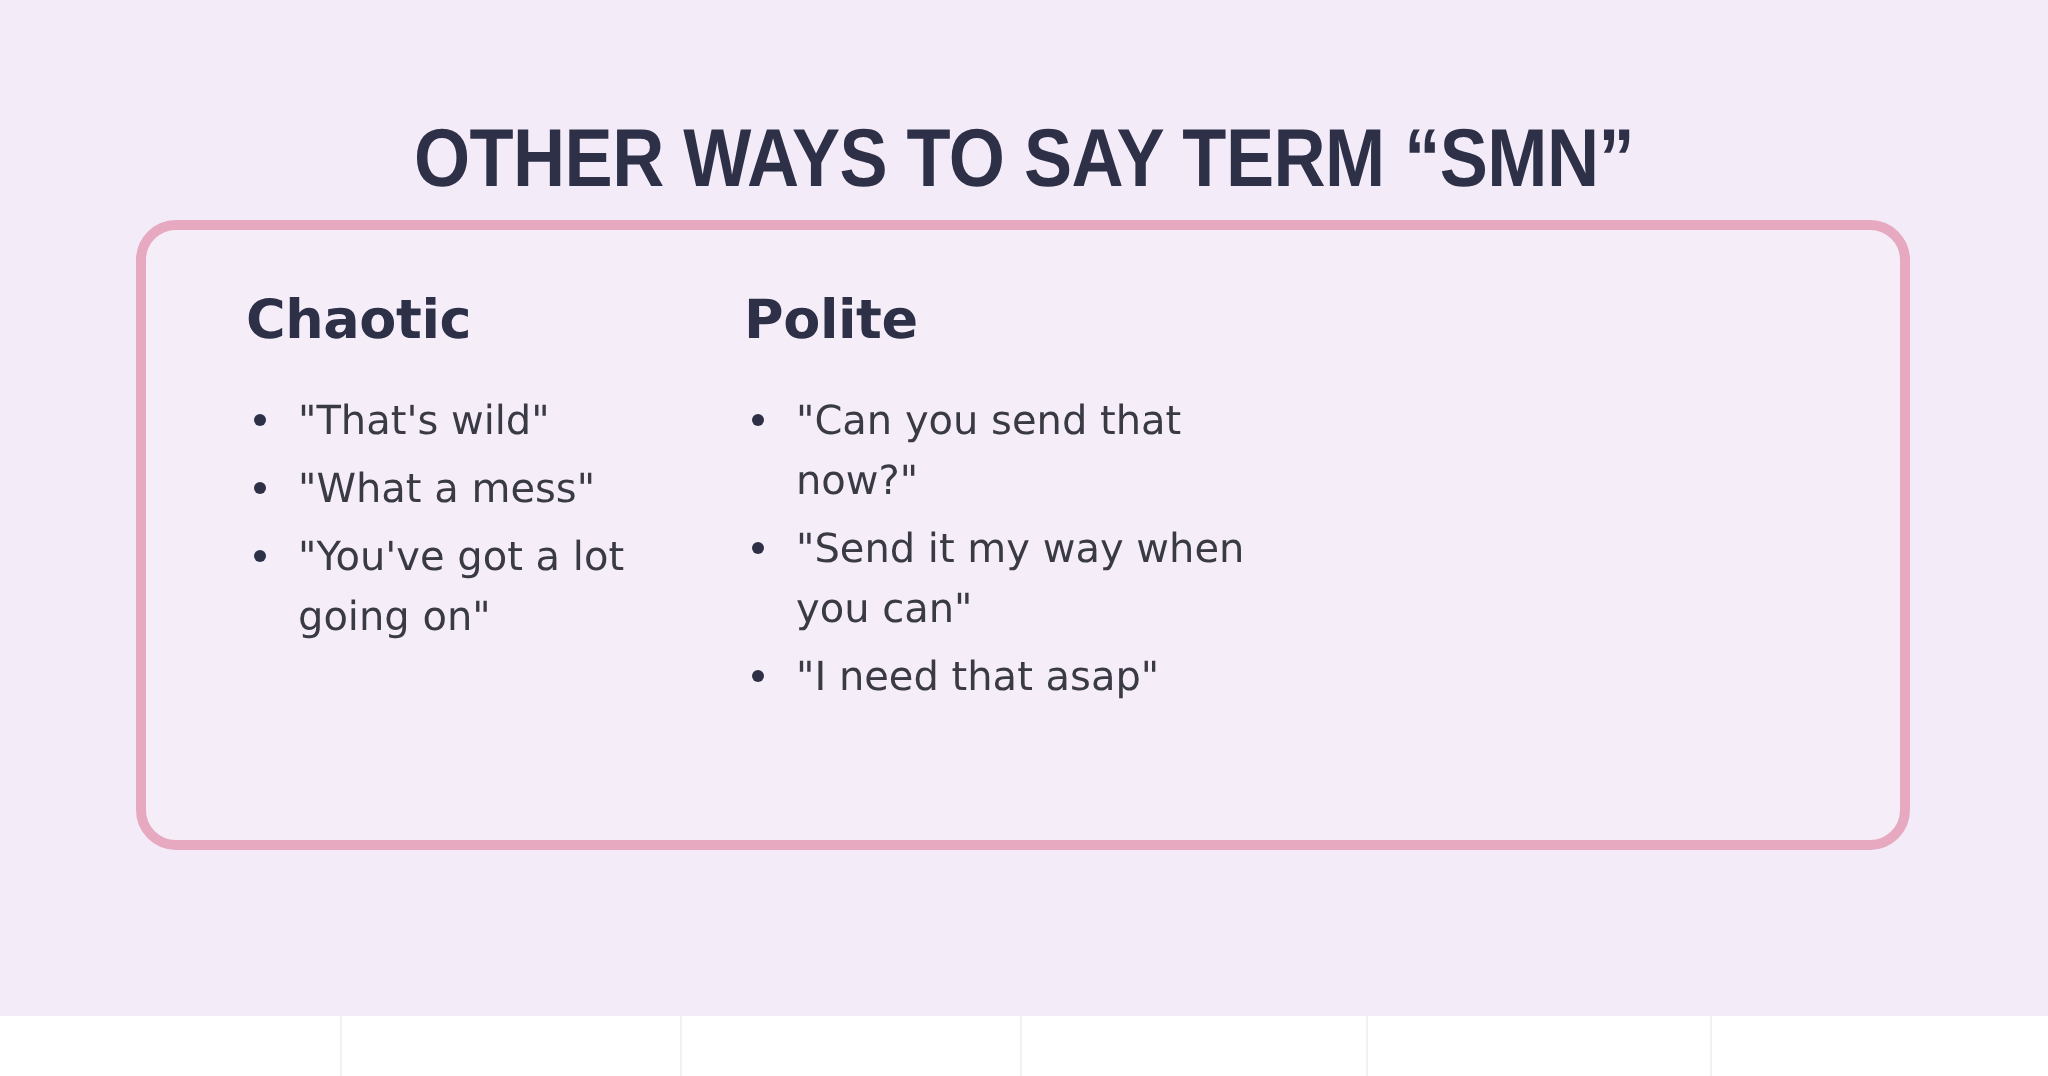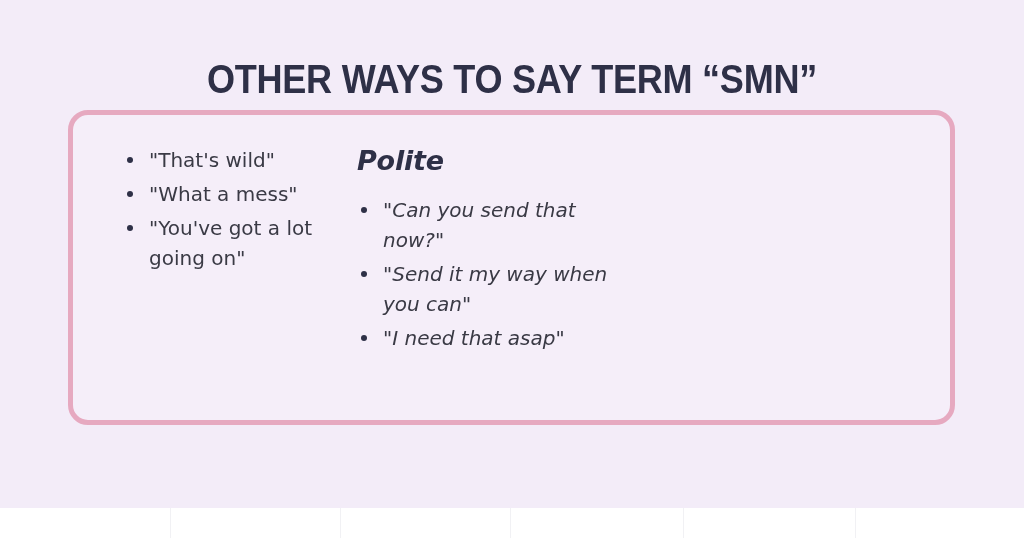--- a/index.html
+++ b/index.html
@@ -86,21 +86,21 @@
     top: 0;
     width: 887px;
     height: 315px;
   }
 
   .column {
     position: absolute;
     top: 30px;
   }
   .col-0 { left: 50px;  width: 215px; }
-  .col-1 { left: 284px; width: 270px; font-style: italic; }
+  .col-1 { left: 299px; width: 270px; }
   .col-2 { left: 580px; width: 265px; }
 
   .col-heading {
     color: #2e3047;
     font-family: "DejaVu Sans", sans-serif;
     font-weight: bold;
     font-size: 27px;
     letter-spacing: -0.2px;
     line-height: 32px;
     margin: 0 0 18px 0;
@@ -139,20 +139,21 @@
 <div id="slide">
 
   <div id="canvas-bg"></div>
 
   <h1 id="title">OTHER WAYS TO SAY TERM “SMN”</h1>
 
   <div id="card">
     <div id="columns">
 
       <div class="column col-0">
+        <div class="col-heading">Chaotic</div>
         <ul class="col-list">
           <li class="list-item">
             <span class="bullet"></span>
             <span>"That's wild"</span>
           </li>
           <li class="list-item">
             <span class="bullet"></span>
             <span>"What a mess"</span>
           </li>
           <li class="list-item">

